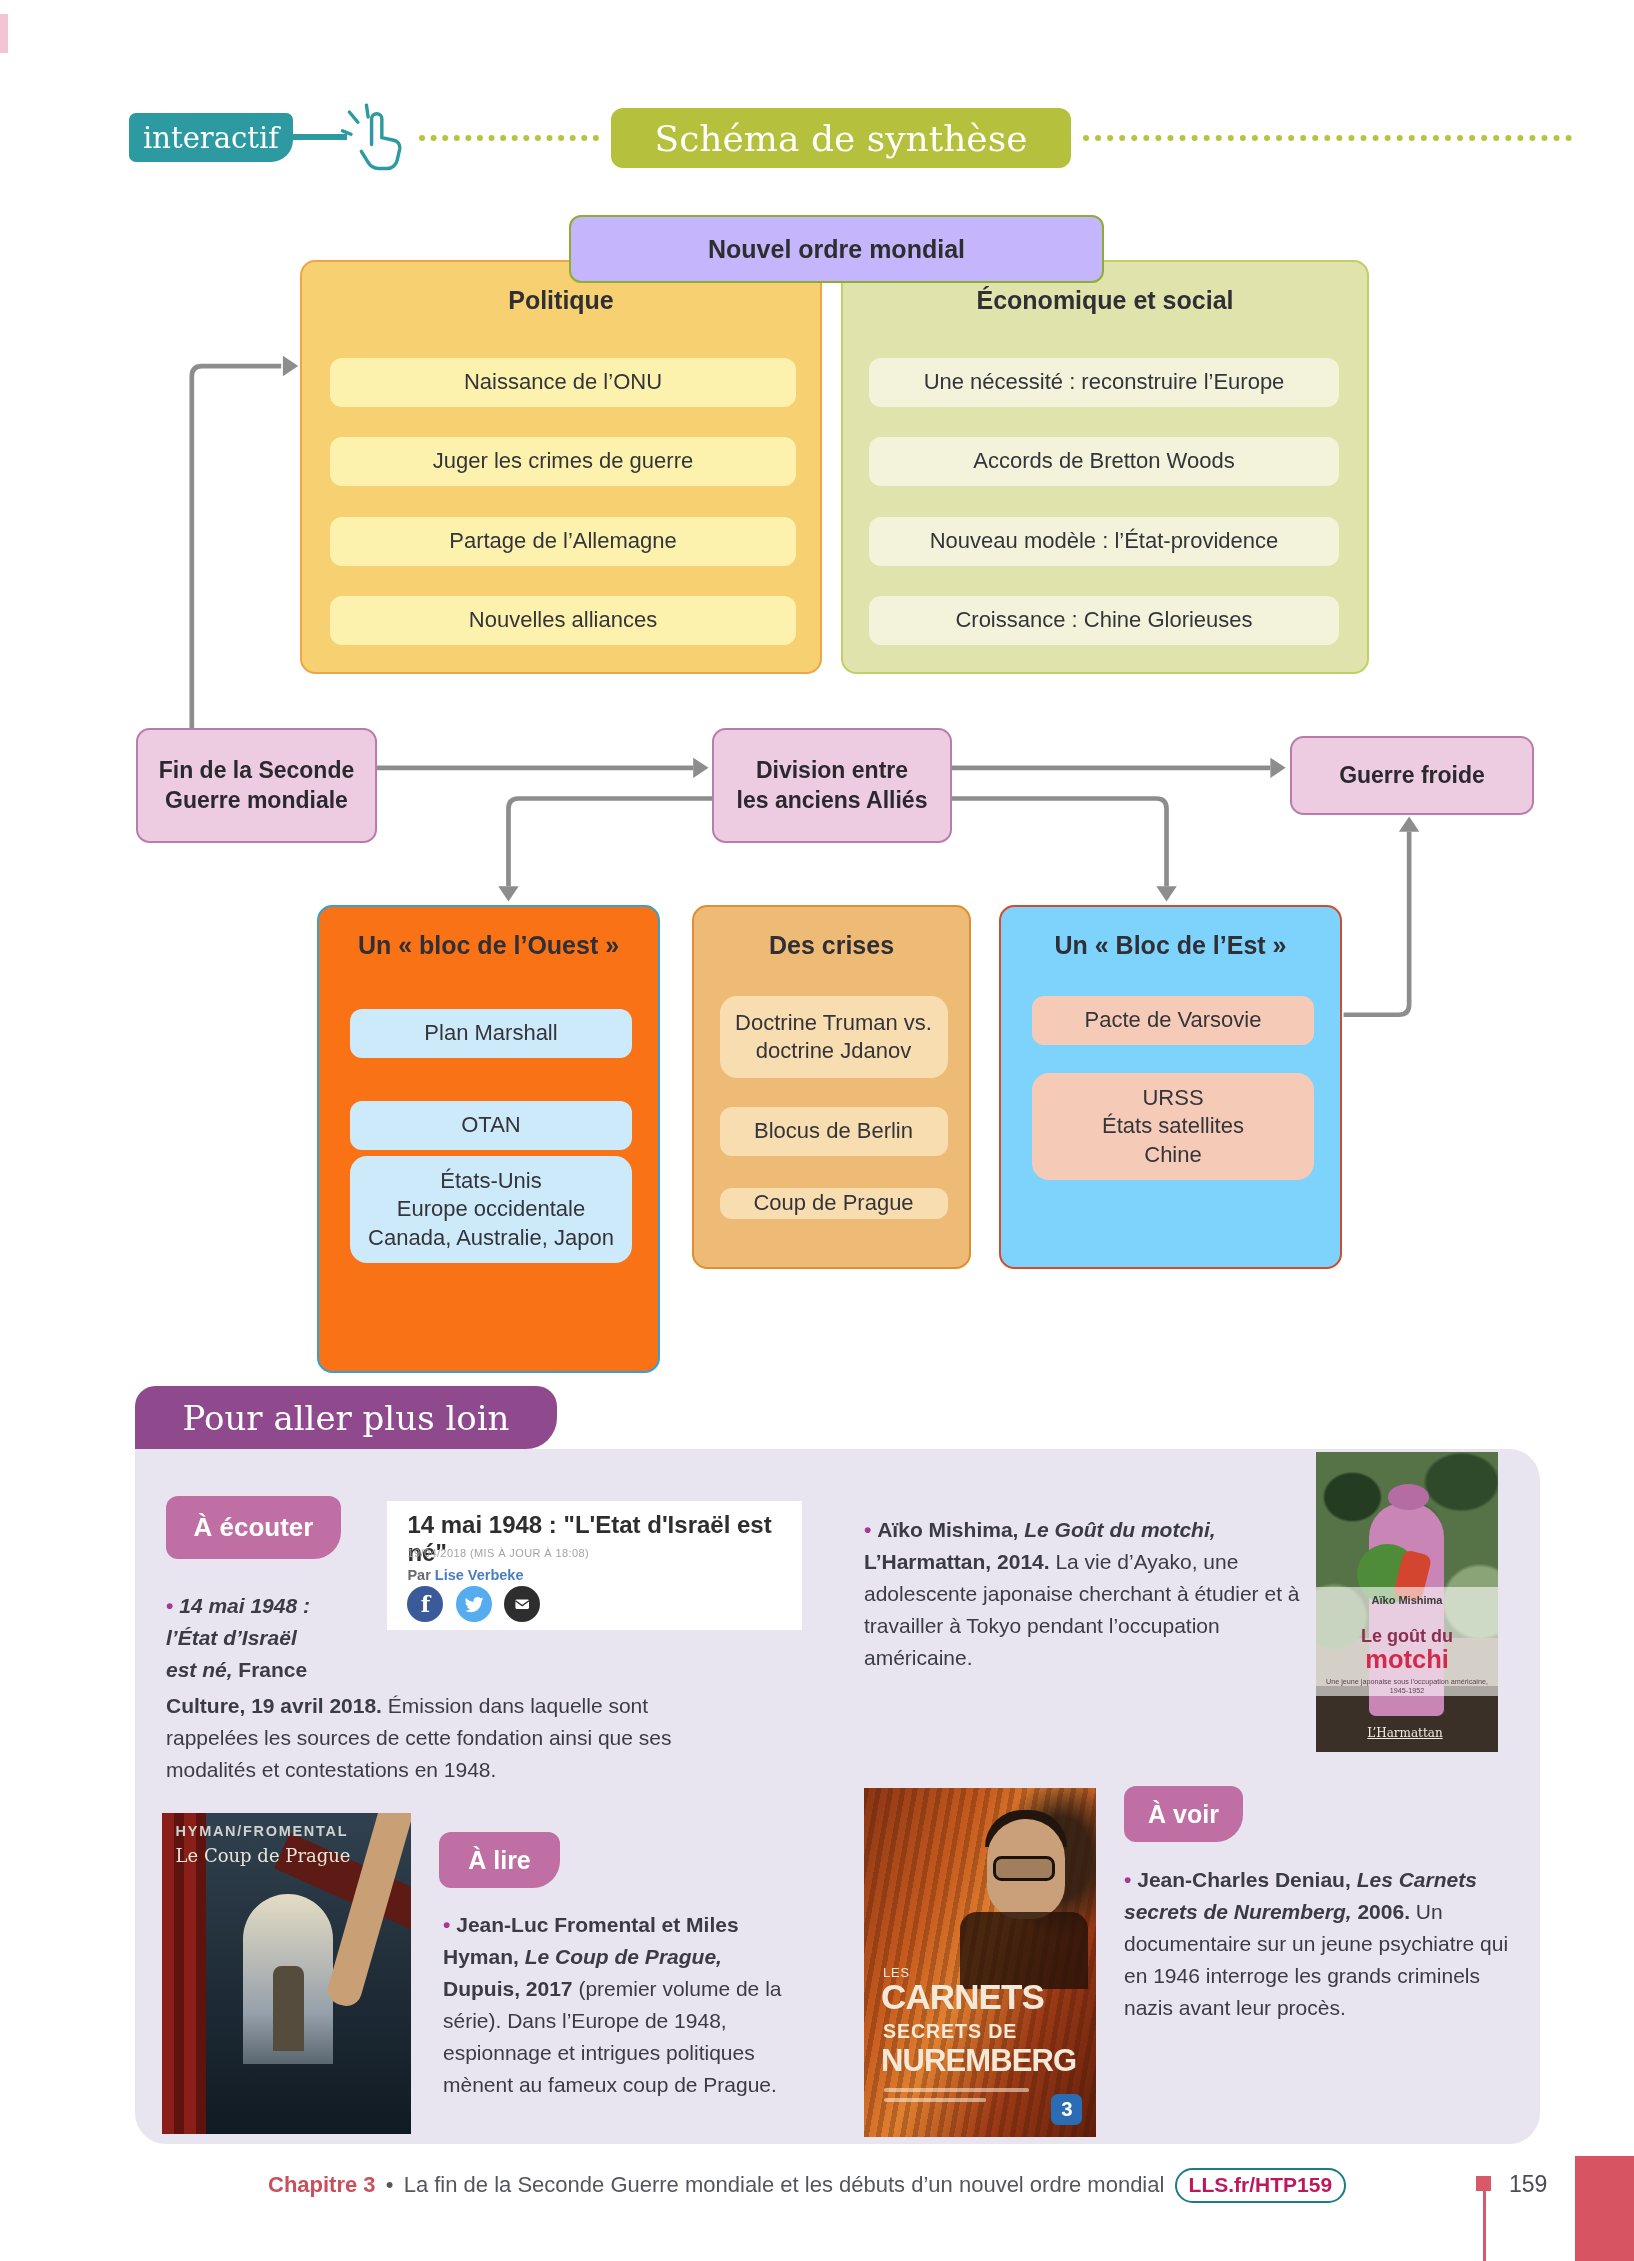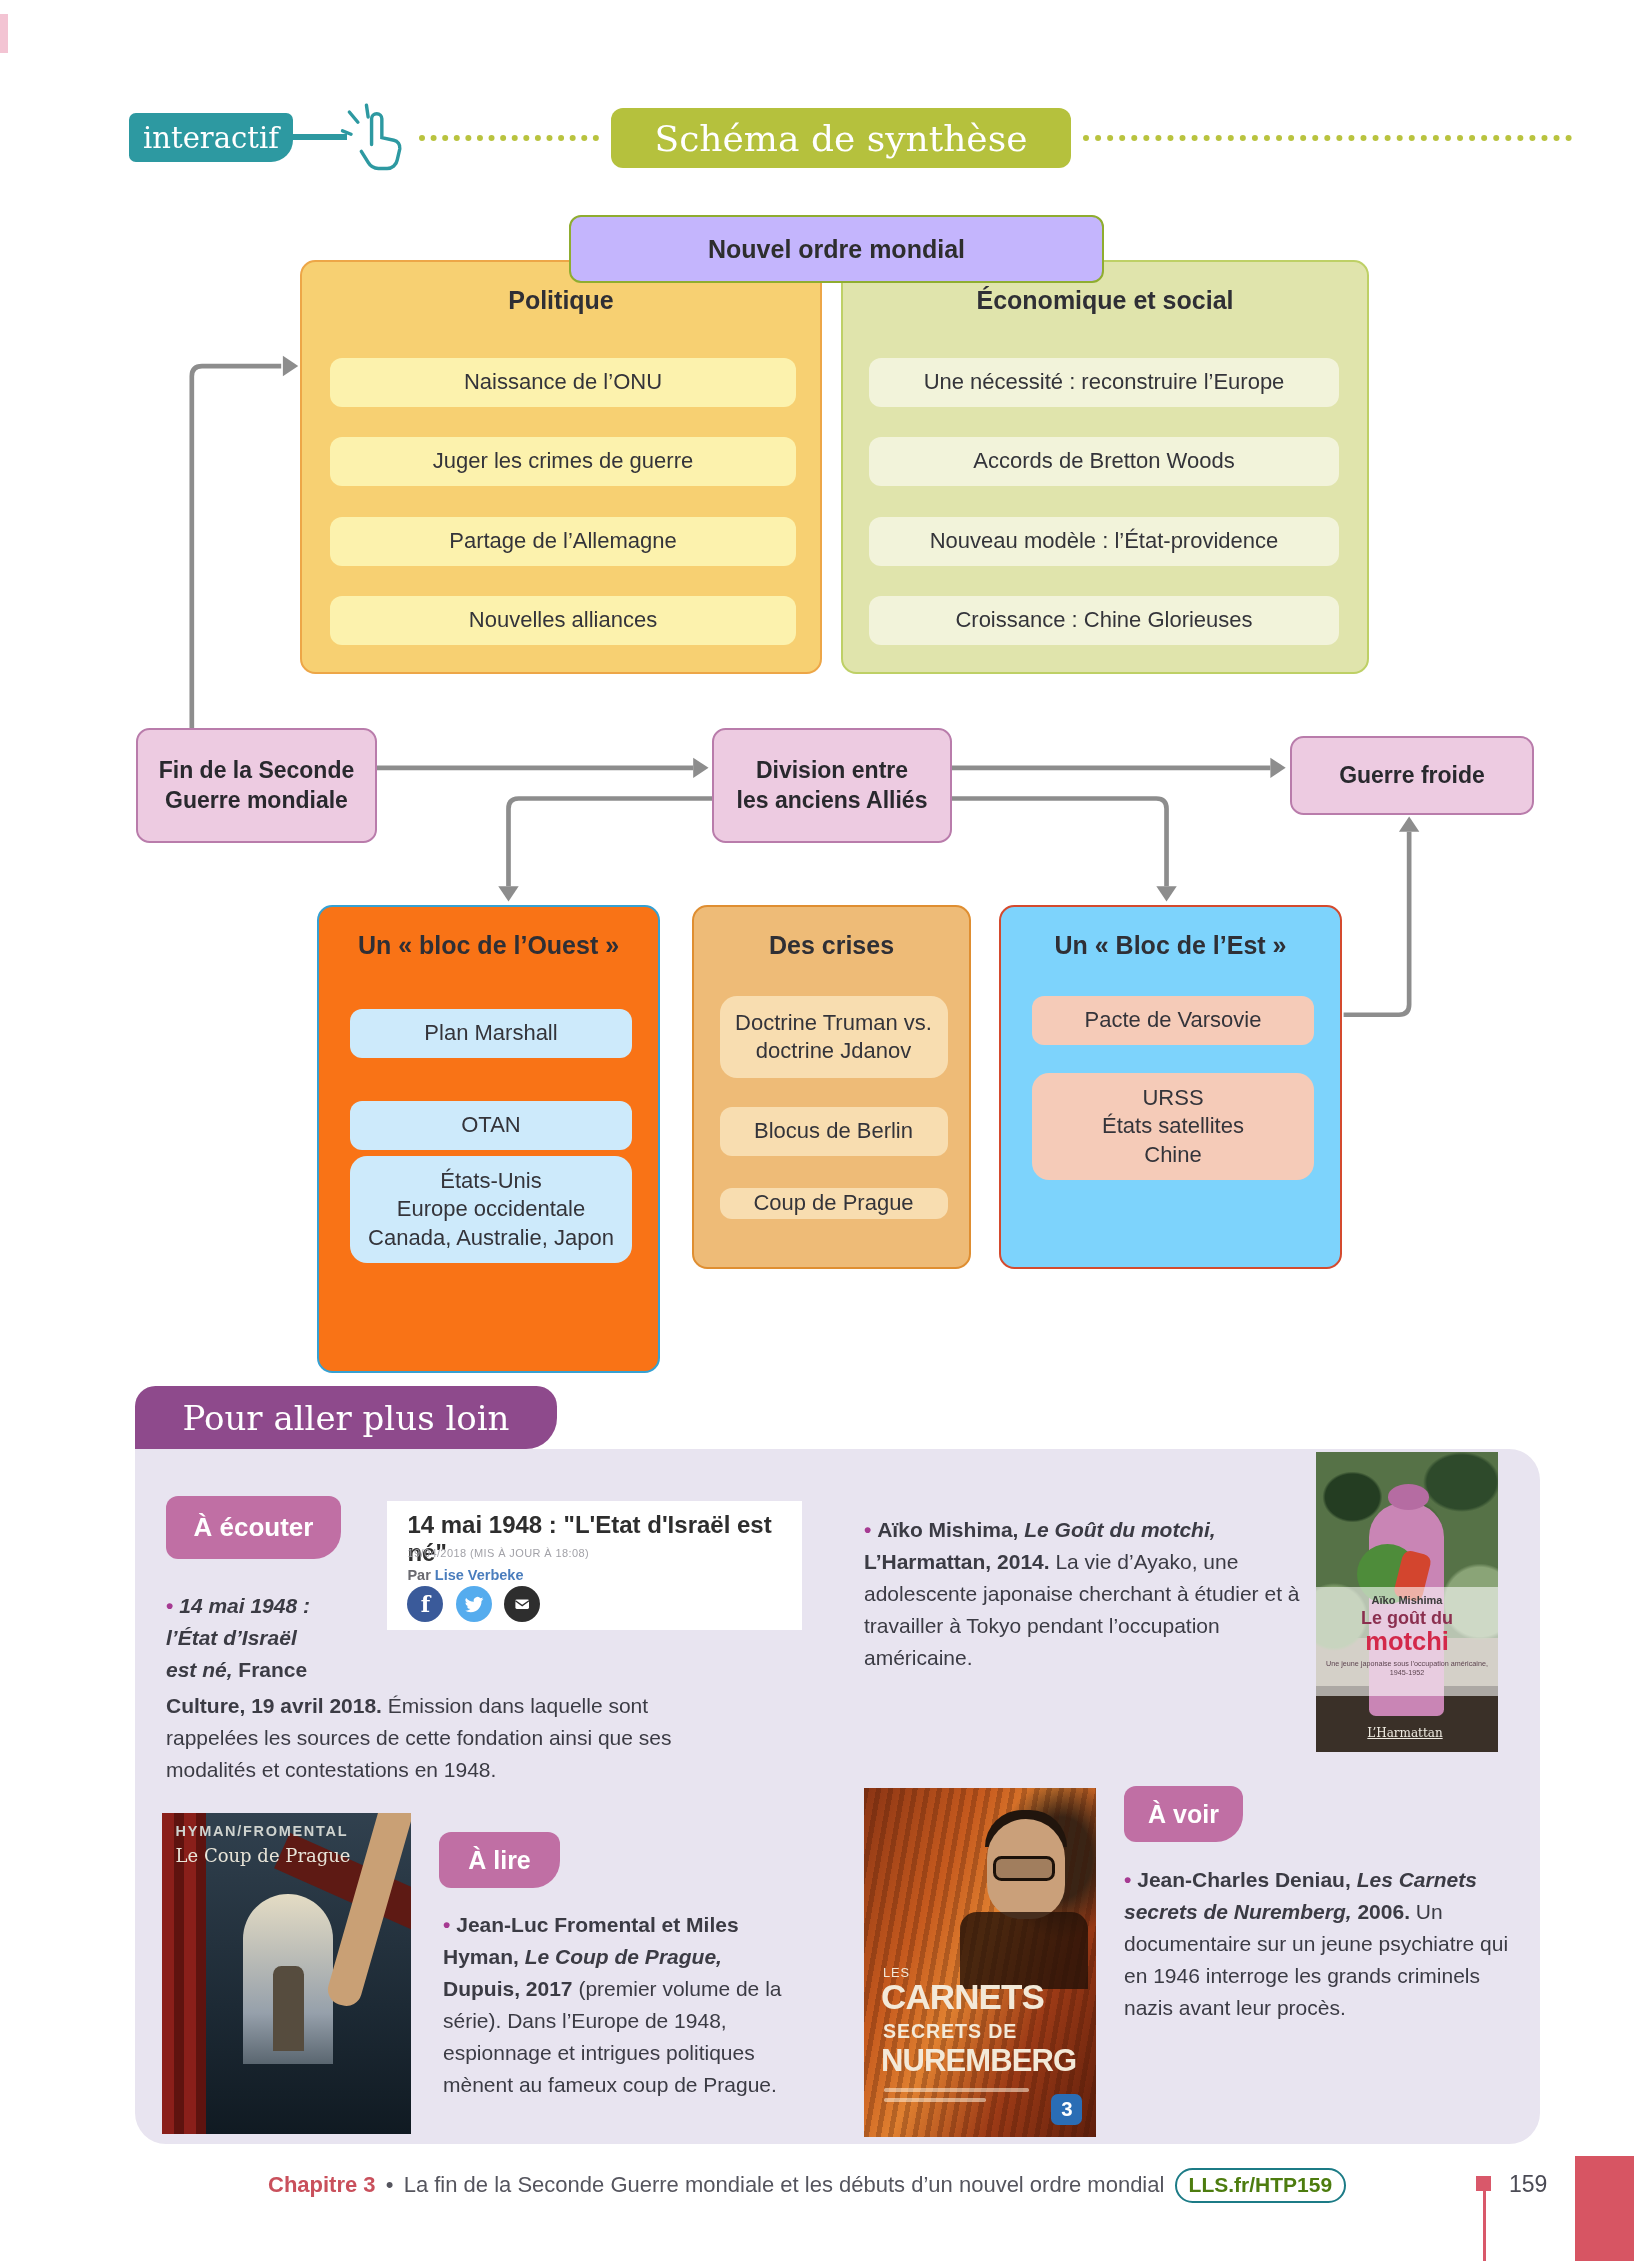--- a/index.html
+++ b/index.html
@@ -88,21 +88,21 @@
   .n-hair{position:absolute;right:29px;top:22px;width:82px;height:37px;background:#21150d;border-radius:41px 41px 0 0;}
   .n-glass{position:absolute;right:41px;top:68px;width:56px;height:19px;border:3.4px solid #1c120a;border-radius:8.5px;background:rgba(40,25,12,.25);}
   .n-suit{position:absolute;right:8.5px;top:124px;width:128px;height:77px;background:#241207;border-radius:17px 17px 0 0;opacity:.8;}
   .n-bar{position:absolute;background:rgba(255,240,220,.55);height:4.3px;border-radius:1.7px;}
   .tv3{position:absolute;right:13.6px;bottom:12px;width:31px;height:31px;background:#2a6db5;color:#fff;
        border-radius:6.8px;font-weight:bold;font-size:20.4px;}
 
   
   .footer-row{left:268px;top:2168px;display:flex;align-items:center;gap:10.2px;font-size:22px;color:#55555e;}
   .chapter{color:#c9505c;font-weight:bold;}
-  .lls-badge{border:2.6px solid #1c7b86;color:#4d7c0f;font-weight:bold;border-radius:19px;
+  .lls-badge{border:2.6px solid #1c7b86;color:#be185d;font-weight:bold;border-radius:19px;
              padding:2.6px 12px 4.3px;font-size:21px;background:#fff;}
   .pink-sq{left:1476px;top:2176px;width:15.3px;height:15.3px;background:#d9586a;}
   .pink-line{left:1483px;top:2191px;width:2.6px;height:70px;background:#d9586a;}
   .page-num{left:1509px;top:2171px;font-size:23px;color:#4b4b55;}
   .red-block{left:1575px;top:2156px;width:60px;height:106px;background:#d75563;}
 </style>
 </head>
 <body>
 
 <div class="page">
@@ -235,21 +235,21 @@
     <span class="b">Aïko Mishima, </span><span class="bi">Le Goût du motchi,</span><span class="b"> L’Harmattan, 2014.</span><span> La vie d’Ayako, une adolescente japonaise cherchant à étudier et à travailler à Tokyo pendant l’occupation américaine.</span>
   </div>
 
   <div class="cover motchi">
     <div class="m-figure"></div>
     <div class="m-hat"></div>
     <div class="m-bouquet"></div>
     <div class="m-ribbon"></div>
     <div class="m-band">
       <div style="text-align:center;font-size:11px;font-weight:bold;color:#3a3a3a;margin-top:6.8px;">Aïko Mishima</div>
-      <div style="text-align:center;font-size:18px;font-weight:bold;color:#8b2f4f;margin-top:2px;">Le goût du</div>
+      <div style="text-align:center;font-size:18px;font-weight:bold;color:#8b2f4f;margin-top:20px;">Le goût du</div>
       <div style="text-align:center;font-size:25.5px;font-weight:bold;color:#d3294a;line-height:1;">motchi</div>
       <div style="text-align:center;font-size:7.2px;color:#5d4450;margin-top:5.1px;padding:0 6.8px;">Une jeune japonaise sous l’occupation américaine, 1945-1952</div>
     </div>
     <div style="position:absolute;left:0;right:4px;bottom:12px;text-align:center;color:#f0ece2;font-size:12px;text-decoration:underline;" class="serif">L’Harmattan</div>
   </div>
 
   <div class="cover prague">
     <div class="p-drape"></div>
     <div class="p-arch"></div>
     <div class="p-fig"></div>

